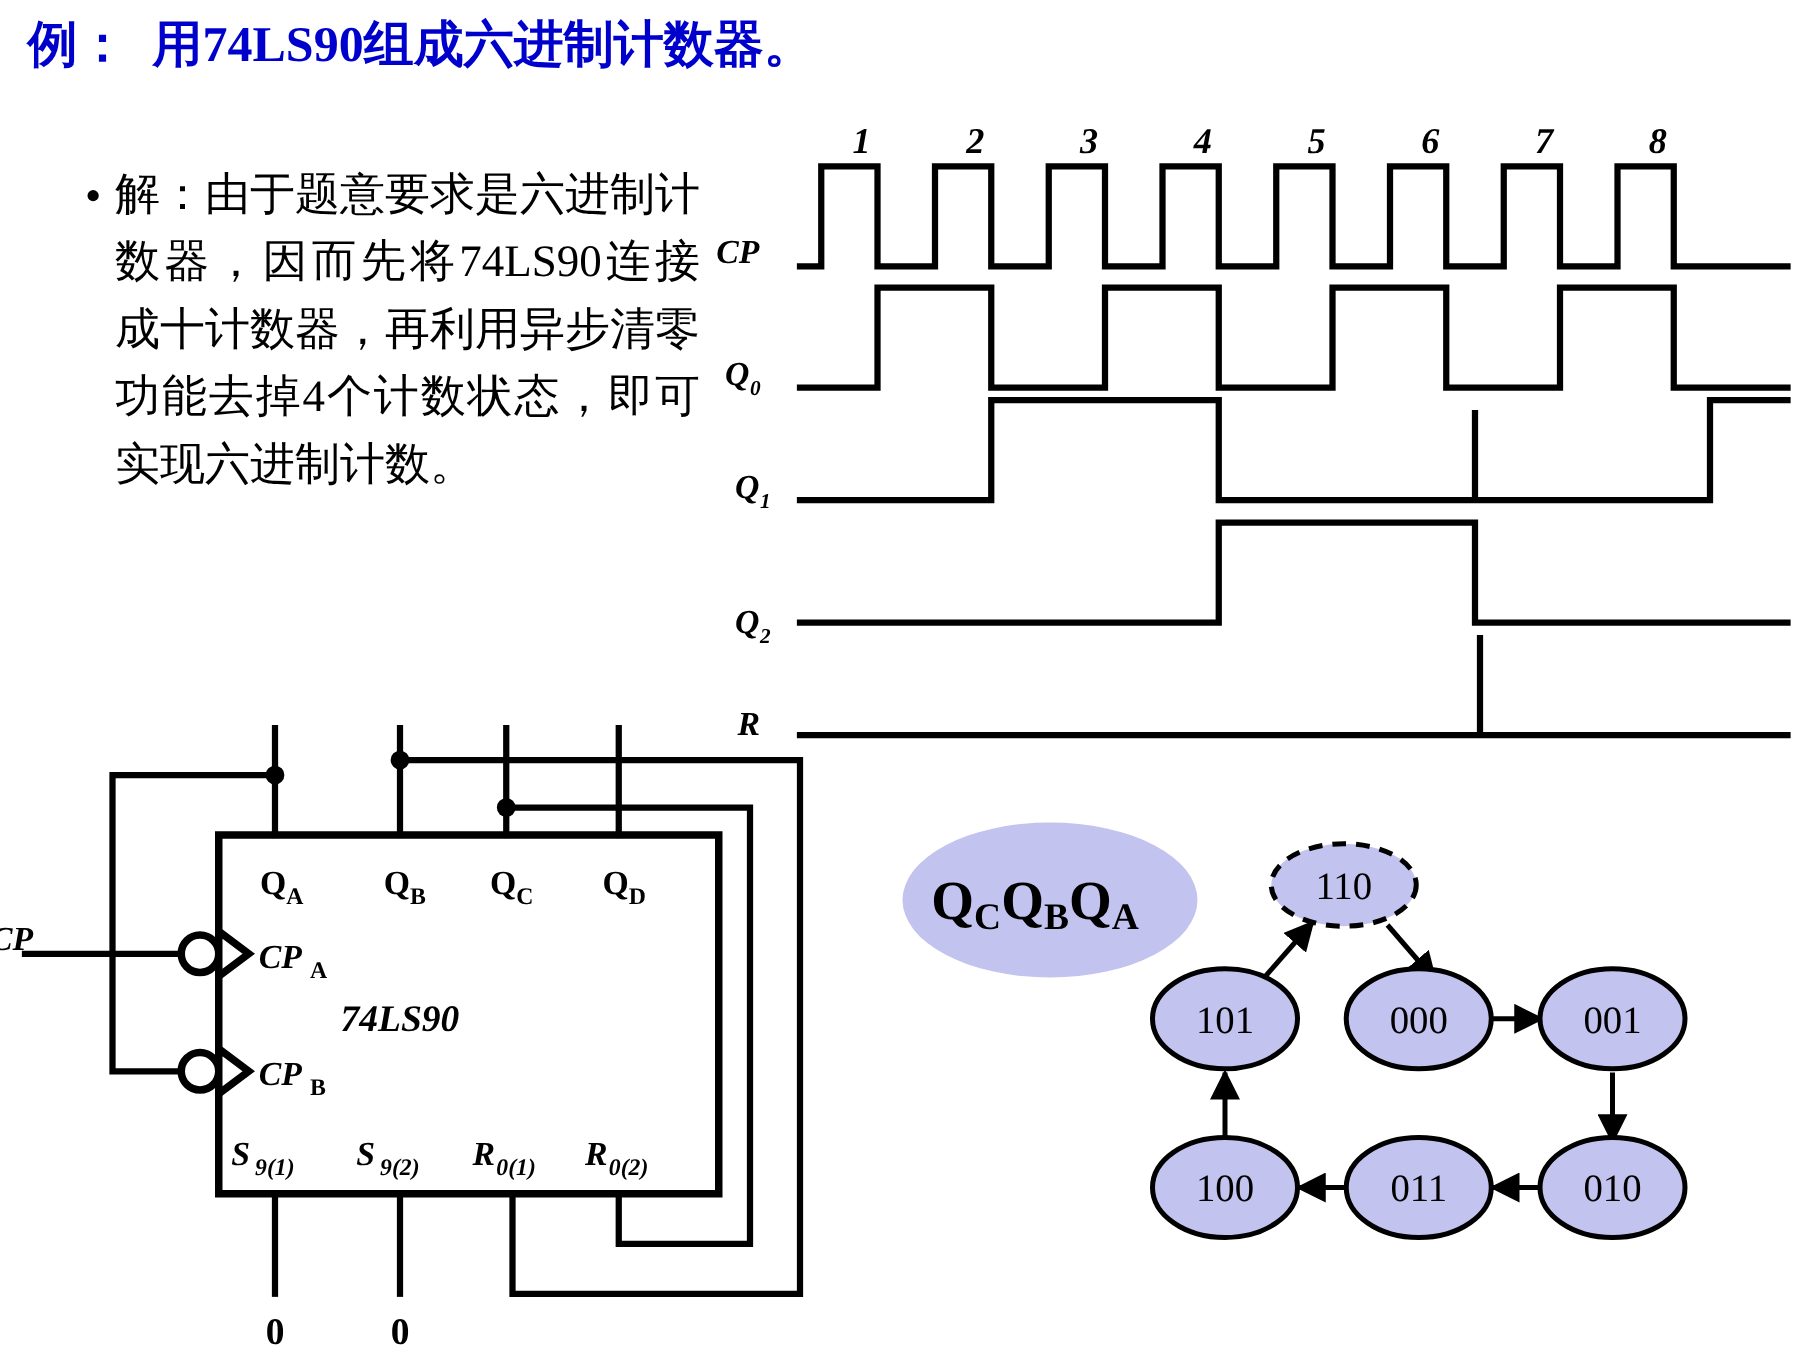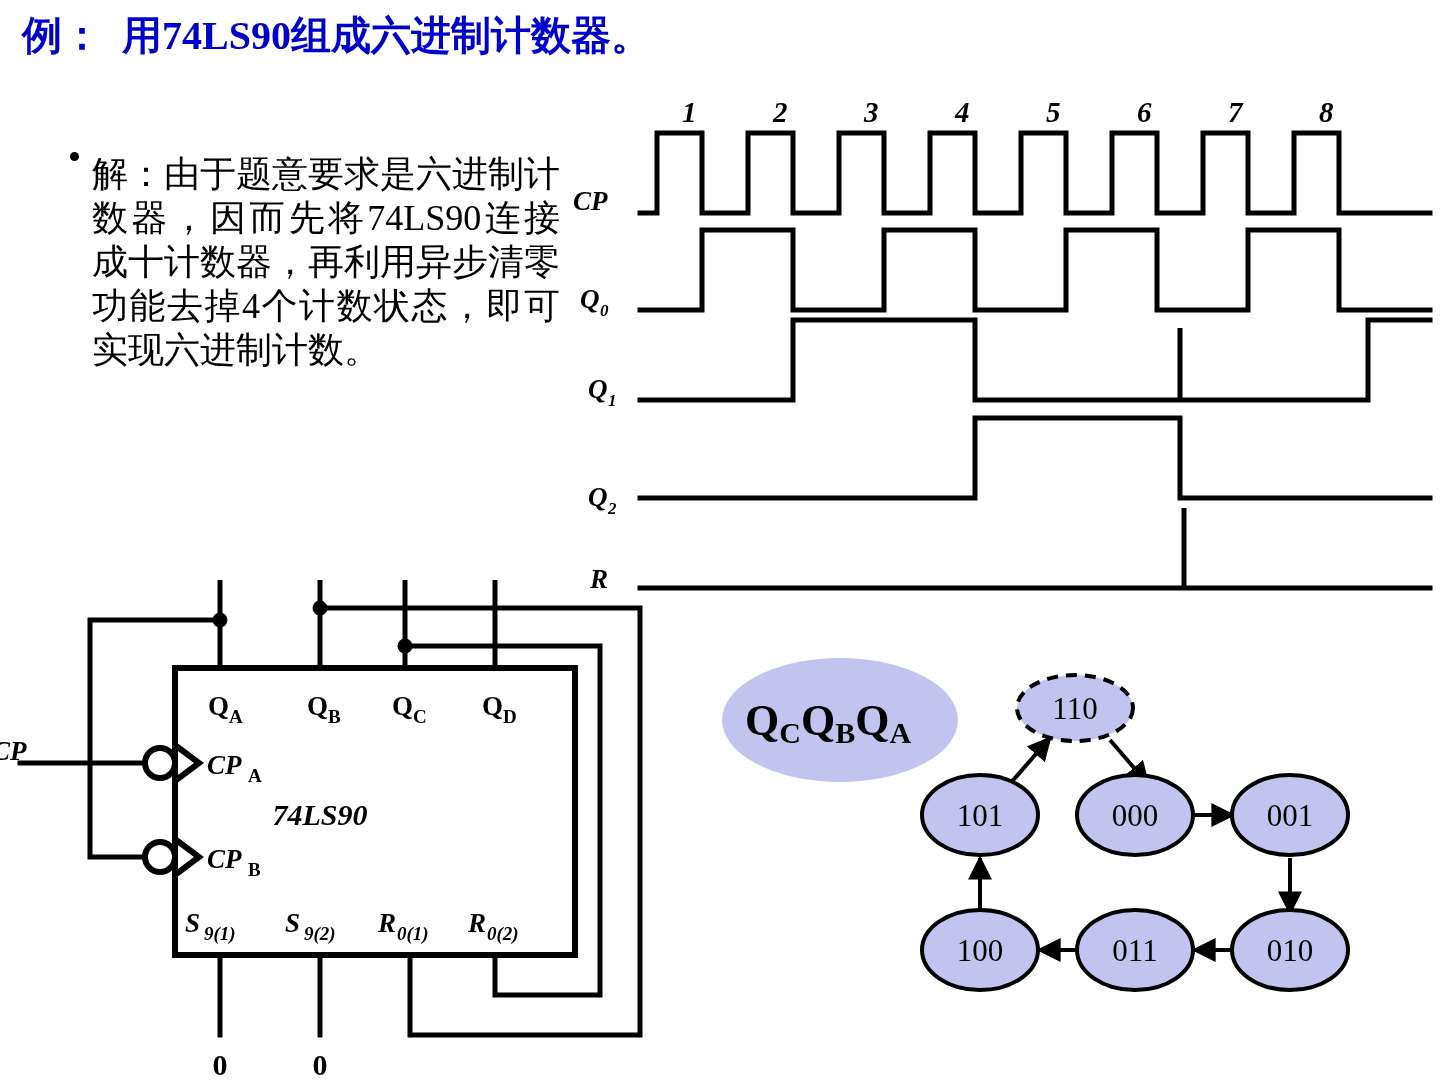--- a/index.html
+++ b/index.html
@@ -50,26 +50,25 @@
     border-radius: 50%;
     background: #000000;
   }
   #body-text {
     position: absolute;
     left: 22px;
     top: 0px;
     width: 468px;
     font-family: "Liberation Serif", "DejaVu Serif", serif;
     font-size: 36px;
-    line-height: 44px;
+    line-height: 54px;
     color: #000000;
     text-align: justify;
     text-align-last: left;
     font-weight: 500;
-    margin-top: 24px;
   }
   
   #waveforms {
     position: absolute;
     left: 560px;
     top: 88px;
   }
   
   #circuit {
     position: absolute;

